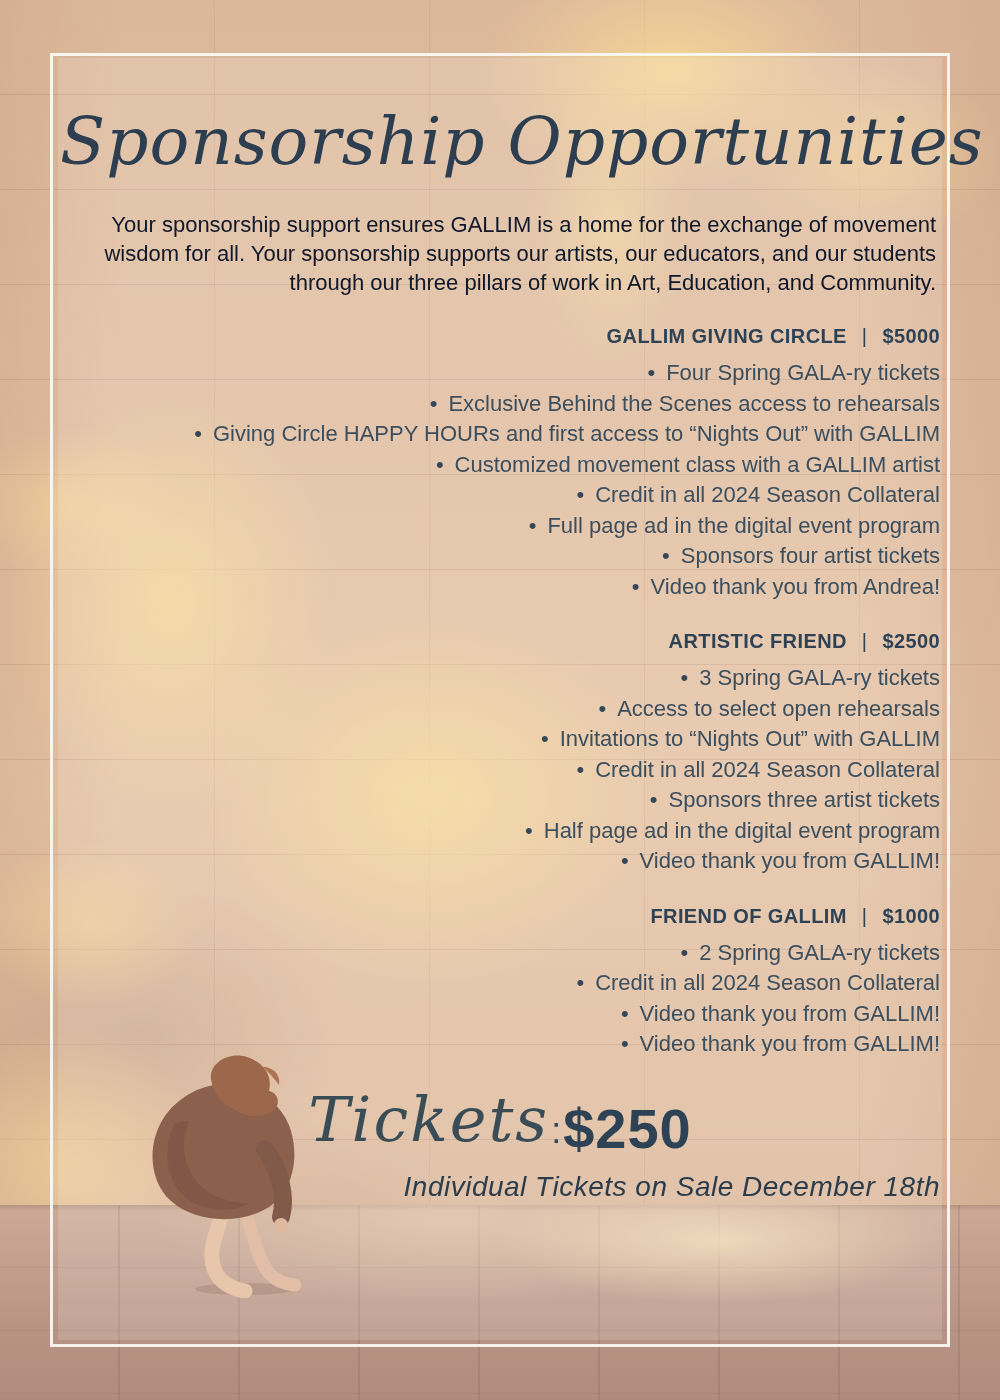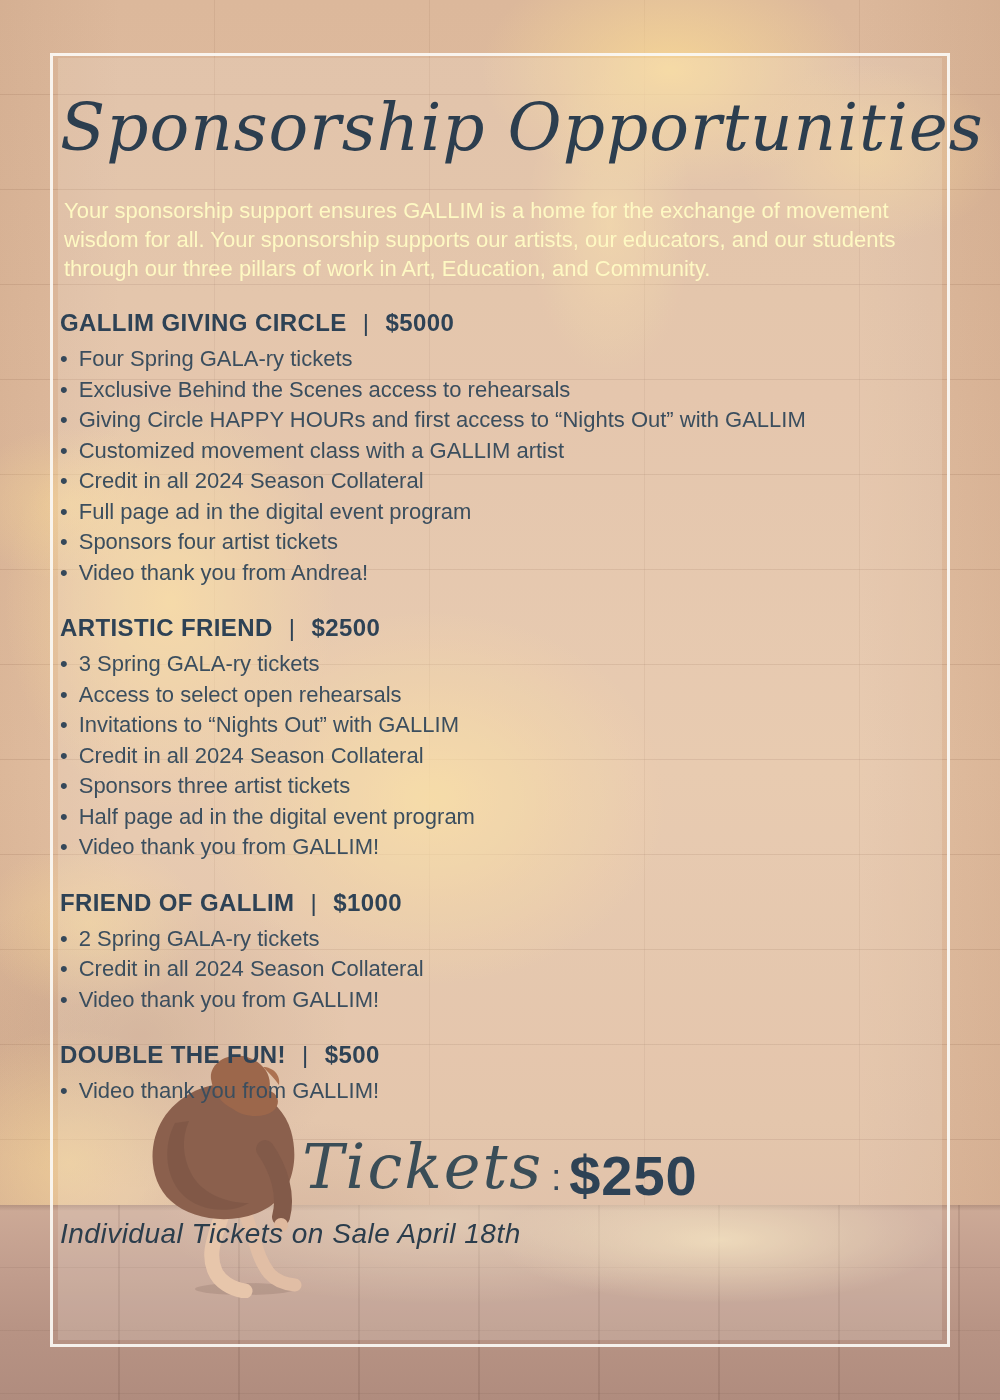--- a/index.html
+++ b/index.html
@@ -48,39 +48,39 @@
   .overlay{
     position:absolute;left:58px;top:58px;width:884px;height:1282px;
     background:rgba(255,253,250,0.16);
   }
   .frame{
     position:absolute;left:50px;top:53px;width:900px;height:1294px;
     border:3px solid rgba(251,249,244,0.93);box-sizing:border-box;
   }
   
   .content{
-    position:absolute;left:60px;top:56px;width:880px;text-align:left;
+    position:absolute;left:60px;top:70px;width:880px;text-align:right;
     color:#3b4e5e;
   }
   .script-title{
     margin:8px 0 0;font-family:"DejaVu Serif",serif;font-style:italic;font-weight:400;
     font-size:66px;line-height:128px;color:#2c3e4f;letter-spacing:1px;white-space:nowrap;
   }
   .intro{
-    margin:4px auto 0;width:872px;font-size:22px;line-height:29px;color:#fef9c3;
+    margin:4px auto 0;width:872px;font-size:22px;line-height:29px;color:#0f172a;
   }
   .tier-heading{
-    margin:23px 0 5px;font-size:24px;line-height:33px;font-weight:700;color:#2e4255;
+    margin:23px 0 5px;font-size:20px;line-height:33px;font-weight:700;color:#2e4255;
     letter-spacing:0.4px;
   }
   .tier-heading .pipe{margin:0 9px;font-weight:400;}
   .benefits{list-style:none;margin:0;padding:0;font-size:22px;line-height:30.5px;color:#3b4e5e;}
   .benefits .bullet{margin-right:11px;color:#35485a;}
   .tickets-row{
-    margin-top:8px;height:92px;display:flex;align-items:flex-end;justify-content:center;gap:8px;
+    margin-top:8px;height:92px;display:flex;align-items:flex-end;justify-content:center;gap:2px;
   }
   .script-tickets{
     font-family:"DejaVu Serif",serif;font-style:italic;font-weight:400;
     font-size:62px;line-height:80px;color:#3a4d57;letter-spacing:2px;
   }
   .tickets-colon{font-size:36px;line-height:58px;color:#35485a;}
   .tickets-price{font-size:56px;line-height:62px;font-weight:700;color:#2e4255;letter-spacing:1px;}
   .footer-note{
     margin:10px 0 0;font-style:italic;font-size:28px;line-height:34px;color:#2b3d4c;letter-spacing:0.5px;
   }
@@ -166,32 +166,27 @@
       <span class="tier-price">$1000</span>
     </h2>
     <ul class="benefits">
             <li><span class="bullet">•</span><span>2 Spring GALA-ry tickets</span></li>
             <li><span class="bullet">•</span><span>Credit in all 2024 Season Collateral</span></li>
             <li><span class="bullet">•</span><span>Video thank you from GALLIM!</span></li>
           </ul>
   </section>
 
   <section class="tier">
-    <h2 class="tier-heading">
-      <span class="tier-name">DOUBLE THE FUN!</span>
-      <span class="pipe">|</span>
-      <span class="tier-price">$500</span>
-    </h2>
     <ul class="benefits">
             <li><span class="bullet">•</span><span>Video thank you from GALLIM!</span></li>
           </ul>
   </section>
 </div>
 
     <div class="tickets-row">
       <span class="script-tickets">Tickets</span>
       <span class="tickets-colon">:</span>
       <span class="tickets-price">$250</span>
     </div>
 
-    <p class="footer-note">Individual Tickets on Sale April 18th</p>
+    <p class="footer-note">Individual Tickets on Sale December 18th</p>
   </div>
 </div>
 
 </body></html>

